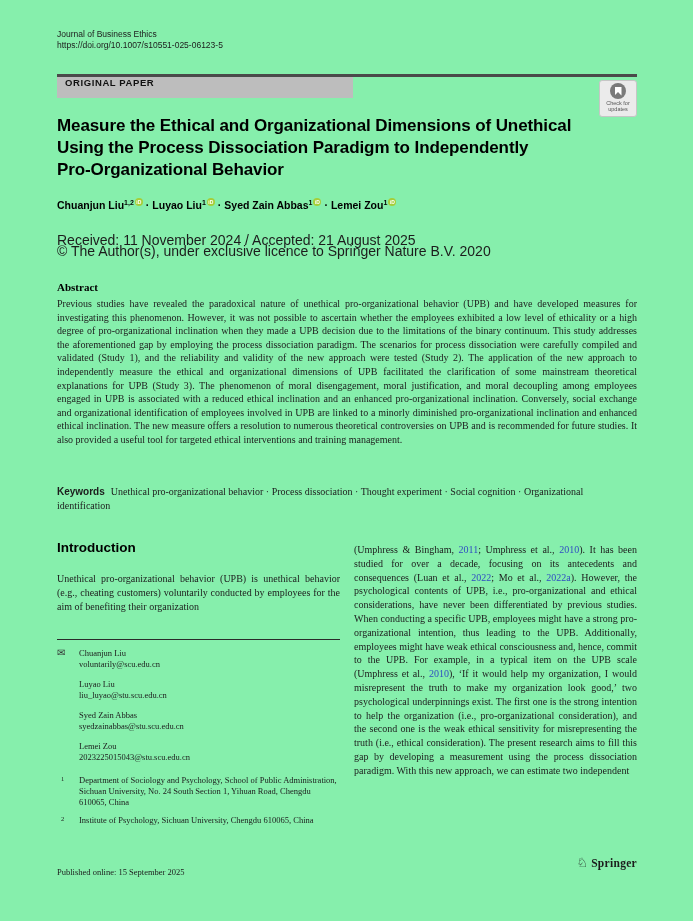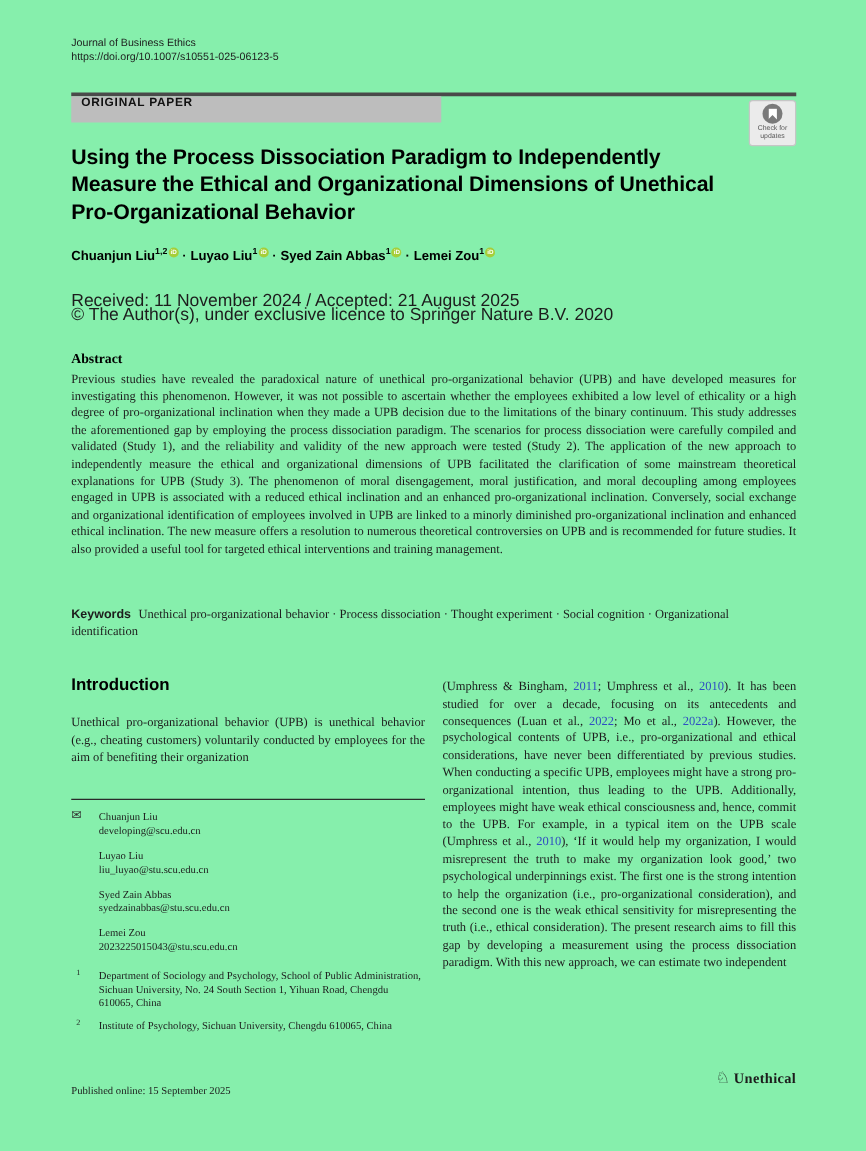--- a/index.html
+++ b/index.html
@@ -88,22 +88,22 @@
     <div class="circle">
       <div class="bookmark"></div>
     </div>
     <div class="cap">
       <div>Check for</div>
       <div>updates</div>
     </div>
   </div>
 
   <div class="paper-title">
+    <div>Measure the Ethical and Organizational Dimensions of Unethical</div>
     <div>Using the Process Dissociation Paradigm to Independently</div>
-    <div>Measure the Ethical and Organizational Dimensions of Unethical</div>
     <div>Pro-Organizational Behavior</div>
   </div>
 
   <div class="authors-line"><span><span>Chuanjun Liu</span><sup>1,2</sup><span class="orcid-icon">iD</span></span><span class="author-sep">·</span><span><span>Luyao Liu</span><sup>1</sup><span class="orcid-icon">iD</span></span><span class="author-sep">·</span><span><span>Syed Zain Abbas</span><sup>1</sup><span class="orcid-icon">iD</span></span><span class="author-sep">·</span><span><span>Lemei Zou</span><sup>1</sup><span class="orcid-icon">iD</span></span></div>
 
   <div class="dates-block">
     <div>Received: 11 November 2024 / Accepted: 21 August 2025</div>
     <div>© The Author(s), under exclusive licence to Springer Nature B.V. 2020</div>
   </div>
 
@@ -117,21 +117,21 @@
   <div class="col-left">
     <h2 class="intro-heading">Introduction</h2>
     <p class="intro-para">Unethical pro-organizational behavior (UPB) is unethical behavior (e.g., cheating customers) voluntarily conducted by employees for the aim of benefiting their organization</p>
   </div>
 
   <div class="footnote-block">
     <div>
         <div class="contact">
           <span class="env-icon">✉</span>
           <div>Chuanjun Liu</div>
-          <div class="email">developing@scu.edu.cn</div>
+          <div class="email">voluntarily@scu.edu.cn</div>
         </div>
         <div class="contact">
           <div>Luyao Liu</div>
           <div class="email">liu_luyao@stu.scu.edu.cn</div>
         </div>
         <div class="contact">
           <div>Syed Zain Abbas</div>
           <div class="email">syedzainabbas@stu.scu.edu.cn</div>
         </div>
         <div class="contact">
@@ -144,16 +144,16 @@
         <div class="aff"><span class="aff-num">2</span><span>Institute of Psychology, Sichuan University, Chengdu 610065, China</span></div>
       </div>
   </div>
 
   <div class="col-right"><span>(Umphress &amp; Bingham, </span><span class="cite">2011</span><span>; Umphress et al., </span><span class="cite">2010</span><span>). It has been studied for over a decade, focusing on its antecedents and consequences (Luan et al., </span><span class="cite">2022</span><span>; Mo et al., </span><span class="cite">2022a</span><span>). However, the psychological contents of UPB, i.e., pro-organizational and ethical considerations, have never been differentiated by previous studies. When conducting a specific UPB, employees might have a strong pro-organizational intention, thus leading to the UPB. Additionally, employees might have weak ethical consciousness and, hence, commit to the UPB. For example, in a typical item on the UPB scale (Umphress et al., </span><span class="cite">2010</span><span>), ‘If it would help my organization, I would misrepresent the truth to make my organization look good,’ two psychological underpinnings exist. The first one is the strong intention to help the organization (i.e., pro-organizational consideration), and the second one is the weak ethical sensitivity for misrepresenting the truth (i.e., ethical consideration). The present research aims to fill this gap by developing a measurement using the process dissociation paradigm. With this new approach, we can estimate two independent</span></div>
 
   <div class="published-online">Published online: 15 September 2025</div>
 
   <div class="springer-logo">
     <span class="knight-icon">♘</span>
-    <span class="springer-word">Unethical</span>
+    <span class="springer-word">Springer</span>
   </div>
 
 </div>
 
 </body></html>

